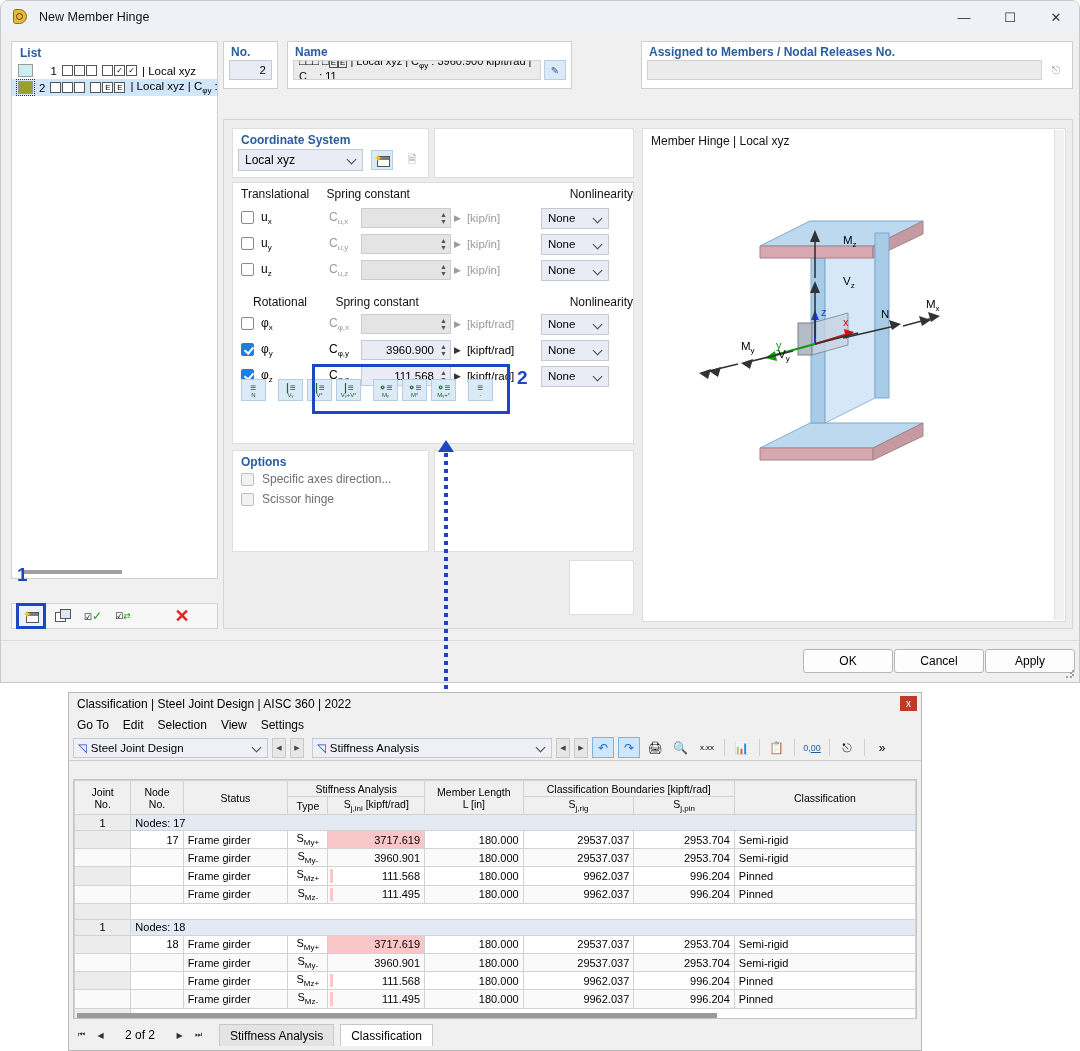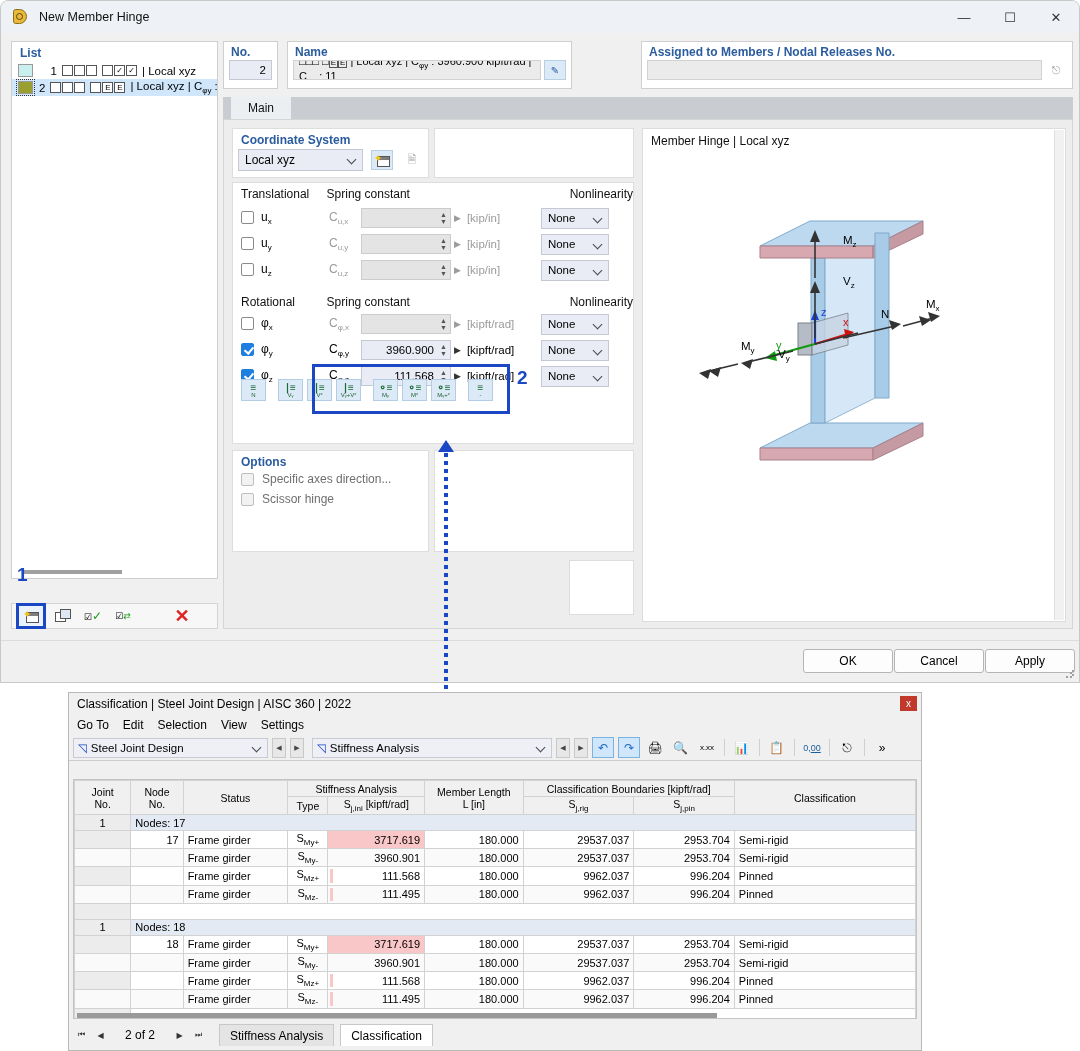--- a/index.html
+++ b/index.html
@@ -465,23 +465,20 @@
     <div class="fld-assign">
       <div class="fld-label">Assigned to Members / Nodal Releases No.</div>
       <div style="padding:1px 5px; display:flex; gap:3px;">
         <div class="inp plain" style="flex:1;"></div>
         <div class="small-btn flat">
             <span style="font-size:11px;color:#9c9c9c;">⎋</span>
           </div>
       </div>
     </div>
 
-    <div class="tabstrip">
-      <div class="tab">Main</div>
-    </div>
 
     <div class="content">
 
       <div class="grp g-coord">
         <div class="grp-title">Coordinate System</div>
         <div style="display:flex; align-items:center; gap:8px; padding:2px 5px;">
           <div class="sel-box" style="width:128px;">
             <span>Local xyz</span>
             <span class="caret"></span>
           </div>
@@ -550,21 +547,21 @@
               <span class="arrows">▲<br>▼</span>
             </span>
           <span class="playb dim">▶</span>
           <span class="unit dim" style="width:74px;">[kip/in]</span>
           <span class="nl-sel">
             <span>None</span>
             <span class="caret"></span>
           </span>
         </div>
 
-        <div class="hc-row" style="padding-left:8px; height:28px; padding-top:10px;">
+        <div class="hc-row" style="padding-left:20px; height:28px; padding-top:10px;">
           <span class="hc-head" style="width:88px;">Rotational</span>
           <span class="hc-head" style="width:250px;">Spring constant</span>
           <span class="hc-head">Nonlinearity</span>
         </div>
 
         <div class="hc-row" style="padding-left:8px;">
           <span style="width:88px; display:flex; align-items:center;">
             <span class="cb"></span>
             <span class="dofname">φ<sub>x</sub></span>
           </span>

